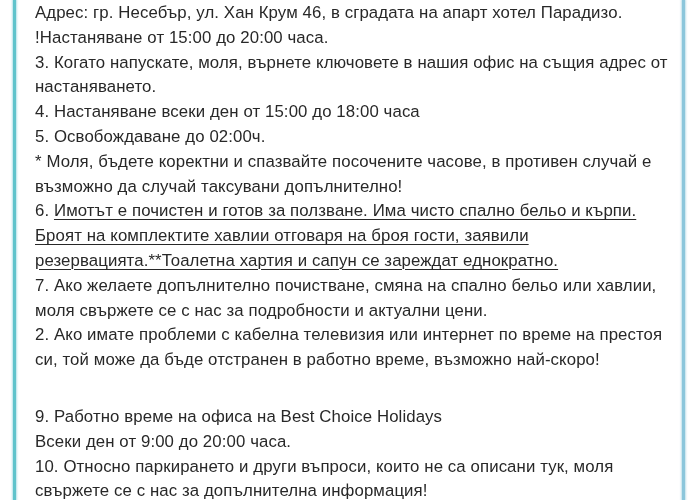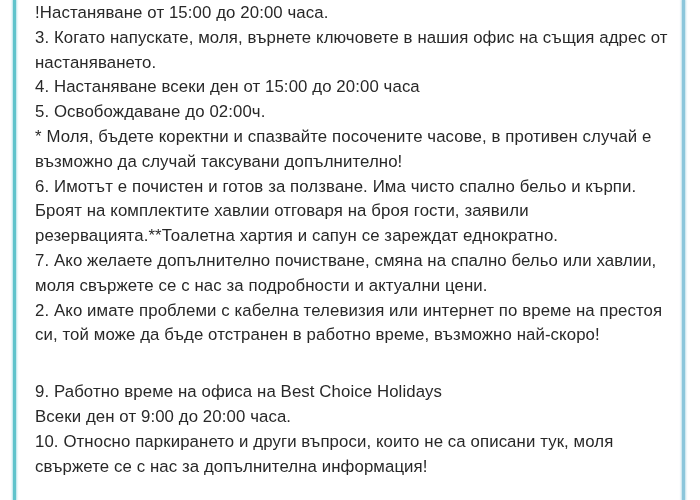--- a/index.html
+++ b/index.html
@@ -43,36 +43,38 @@
   }
   .line {
     height: 24.8px;
     white-space: nowrap;
     overflow: visible;
   }
   .blank {
     height: 32px;
   }
   .u {
+    text-decoration: underline;
     text-underline-offset: 3px;
     text-decoration-thickness: 1.4px;
     text-align: center;
   }
 </style>
 </head>
 <body>
 
 <div class="page">
   <div class="border-line border-left"></div>
   <div class="border-line border-right"></div>
   <div class="content">
+      <div class="line"><span>Адрес: гр. Несебър, ул. Хан Крум 46, в сградата на апарт хотел Парадизо.</span></div>
       <div class="line"><span>!Настаняване от 15:00 до 20:00 часа.</span></div>
       <div class="line"><span>3. Когато напускате, моля, върнете ключовете в нашия офис на същия адрес от</span></div>
       <div class="line"><span>настаняването.</span></div>
-      <div class="line"><span>4. Настаняване всеки ден от 15:00 до 20:00 часа</span></div>
+      <div class="line"><span>4. Настаняване всеки ден от 15:00 до 18:00 часа</span></div>
       <div class="line"><span>5. Освобождаване до 02:00ч.</span></div>
       <div class="line"><span>* Моля, бъдете коректни и спазвайте посочените часове, в противен случай е</span></div>
       <div class="line"><span>възможно да случай таксувани допълнително!</span></div>
       <div class="line"><span>6. </span><span class="u">Имотът е почистен и готов за ползване. Има чисто спално бельо и кърпи.</span></div>
       <div class="line"><span class="u">Броят на комплектите хавлии отговаря на броя гости, заявили</span></div>
       <div class="line"><span class="u">резервацията.**Тоалетна хартия и сапун се зареждат еднократно.</span></div>
       <div class="line"><span>7. Ако желаете допълнително почистване, смяна на спално бельо или хавлии,</span></div>
       <div class="line"><span>моля свържете се с нас за подробности и актуални цени.</span></div>
       <div class="line"><span>2. Ако имате проблеми с кабелна телевизия или интернет по време на престоя</span></div>
       <div class="line"><span>си, той може да бъде отстранен в работно време, възможно най-скоро!</span></div>

